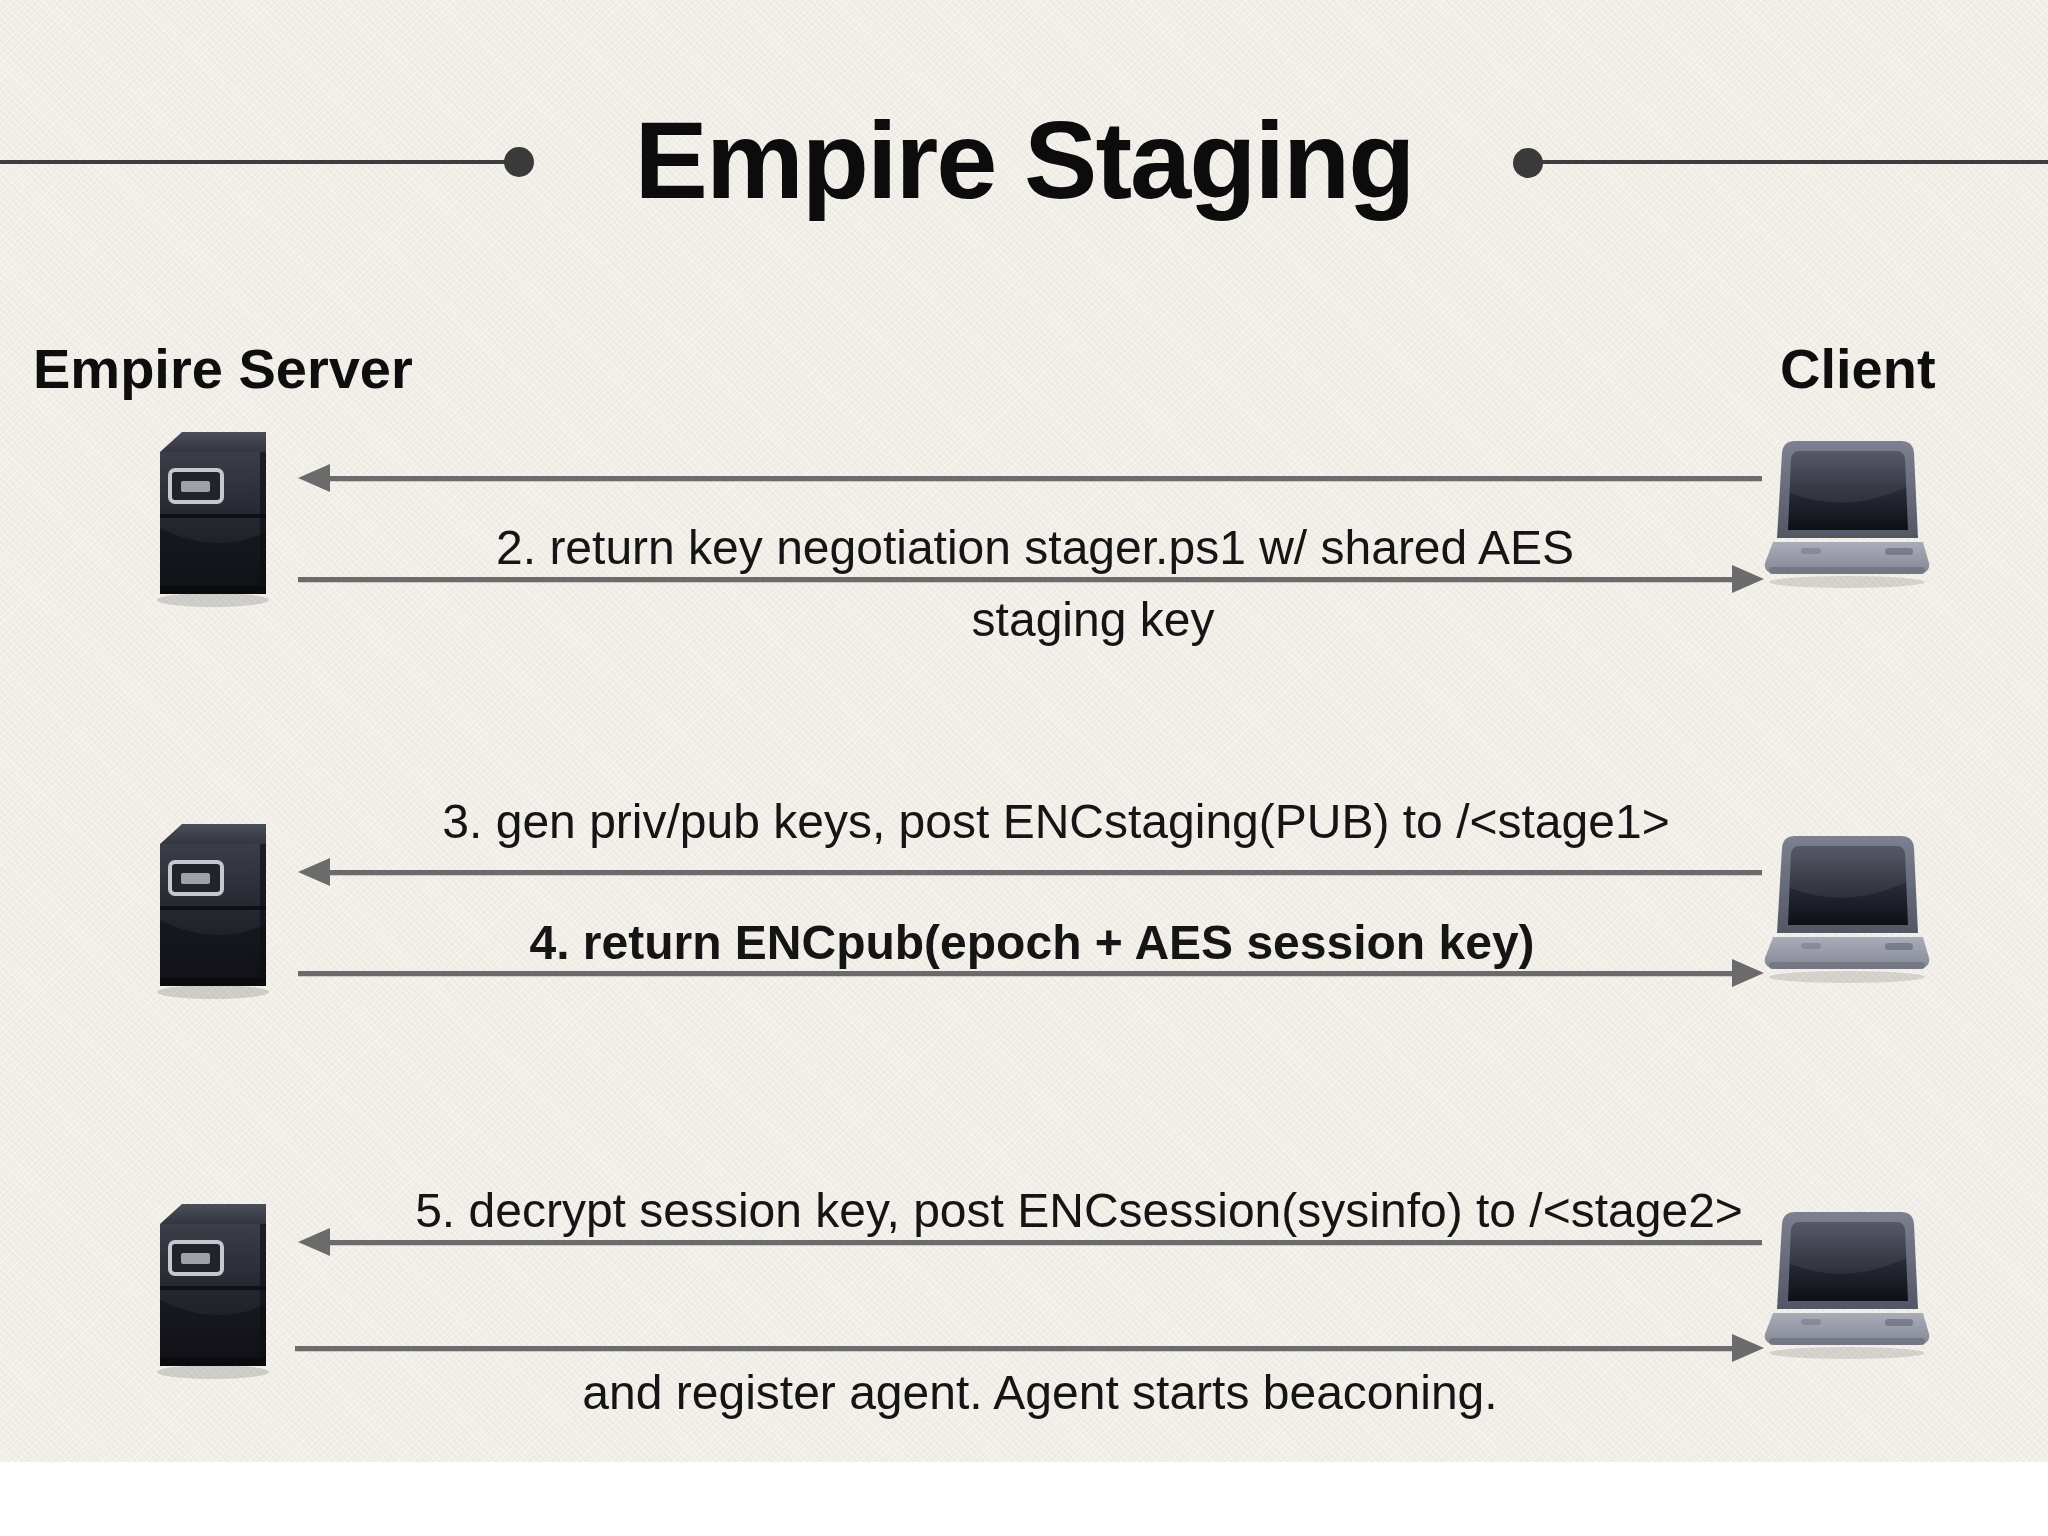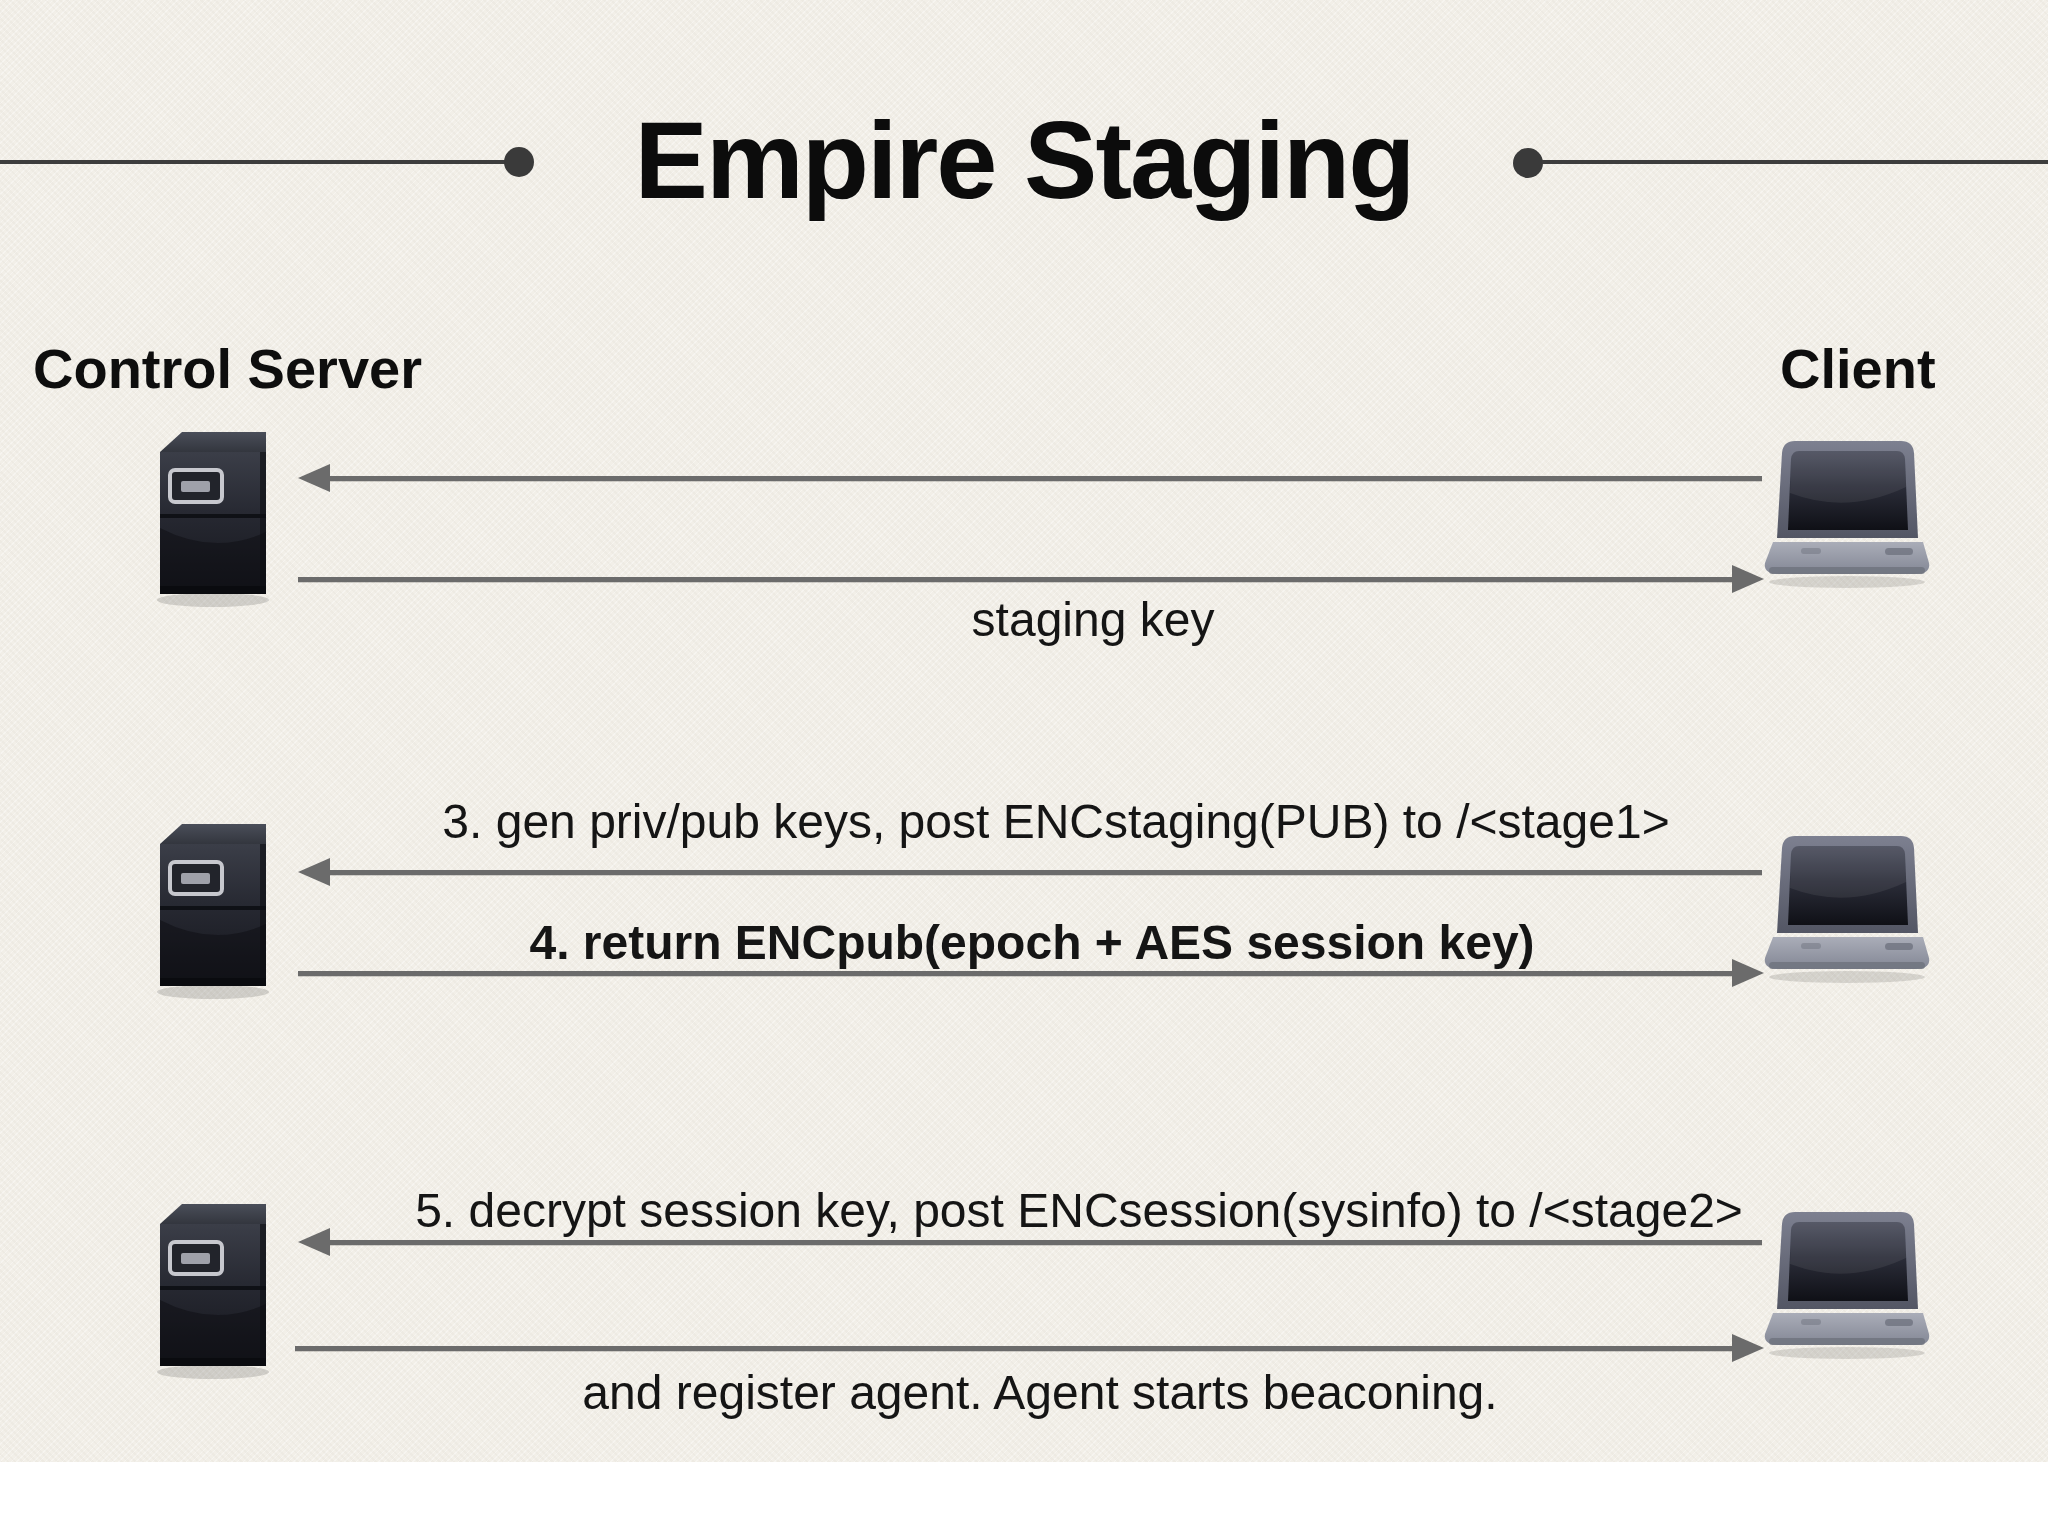--- a/index.html
+++ b/index.html
@@ -76,26 +76,27 @@
       </linearGradient>
     </defs>
   </svg>
 
   <div class="abs rule rule-left"></div>
   <div class="abs dot dot-left"></div>
   <div class="abs title">Empire Staging</div>
   <div class="abs dot dot-right"></div>
   <div class="abs rule rule-right"></div>
 
-  <div class="abs actor-label actor-server-label">Control Server</div>
+  <div class="abs actor-label actor-server-label">Empire Server</div>
   <div class="abs actor-label actor-client-label">Client</div>
 
   <div class="abs msg-line" style="left:328px;top:476px;width:1434px;"></div>
   <div class="abs head head-left" style="left:298px;top:464px;"></div>
 
+  <div class="abs msg-text" style="left:1035px;top:521px;">2. return key negotiation stager.ps1 w/ shared AES</div>
   <div class="abs msg-line" style="left:298px;top:577px;width:1434px;"></div>
   <div class="abs head head-right" style="left:1732px;top:565px;"></div>
   <div class="abs msg-text" style="left:1093px;top:593px;">staging key</div>
 
   <div class="abs msg-text" style="left:1056px;top:795px;">3. gen priv/pub keys, post ENCstaging(PUB) to /&lt;stage1&gt;</div>
   <div class="abs msg-line" style="left:328px;top:870px;width:1434px;"></div>
   <div class="abs head head-left" style="left:298px;top:858px;"></div>
 
   <div class="abs msg-text" style="left:1032px;top:916px;font-weight:bold;">4. return ENCpub(epoch + AES session key)</div>
   <div class="abs msg-line" style="left:298px;top:971px;width:1434px;"></div>

